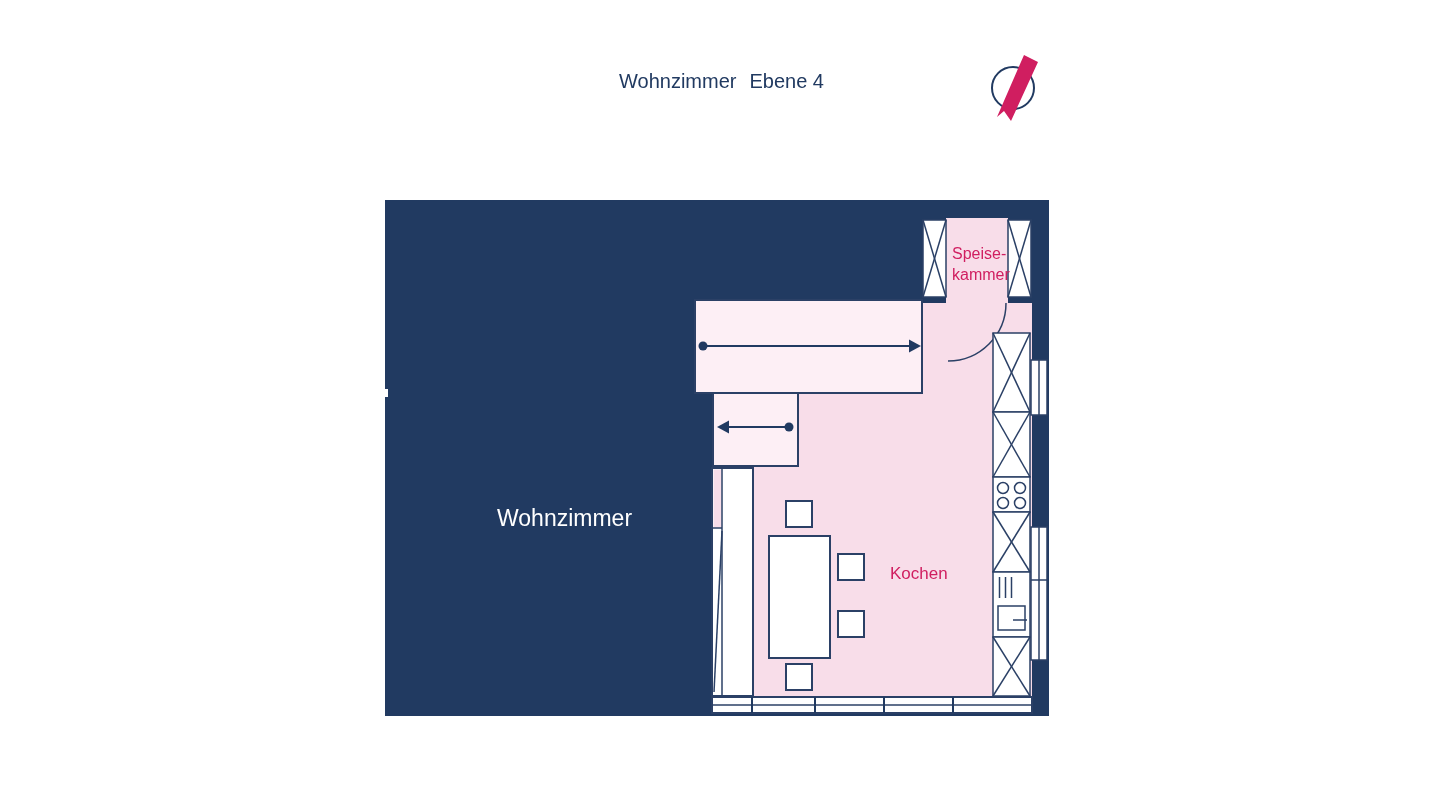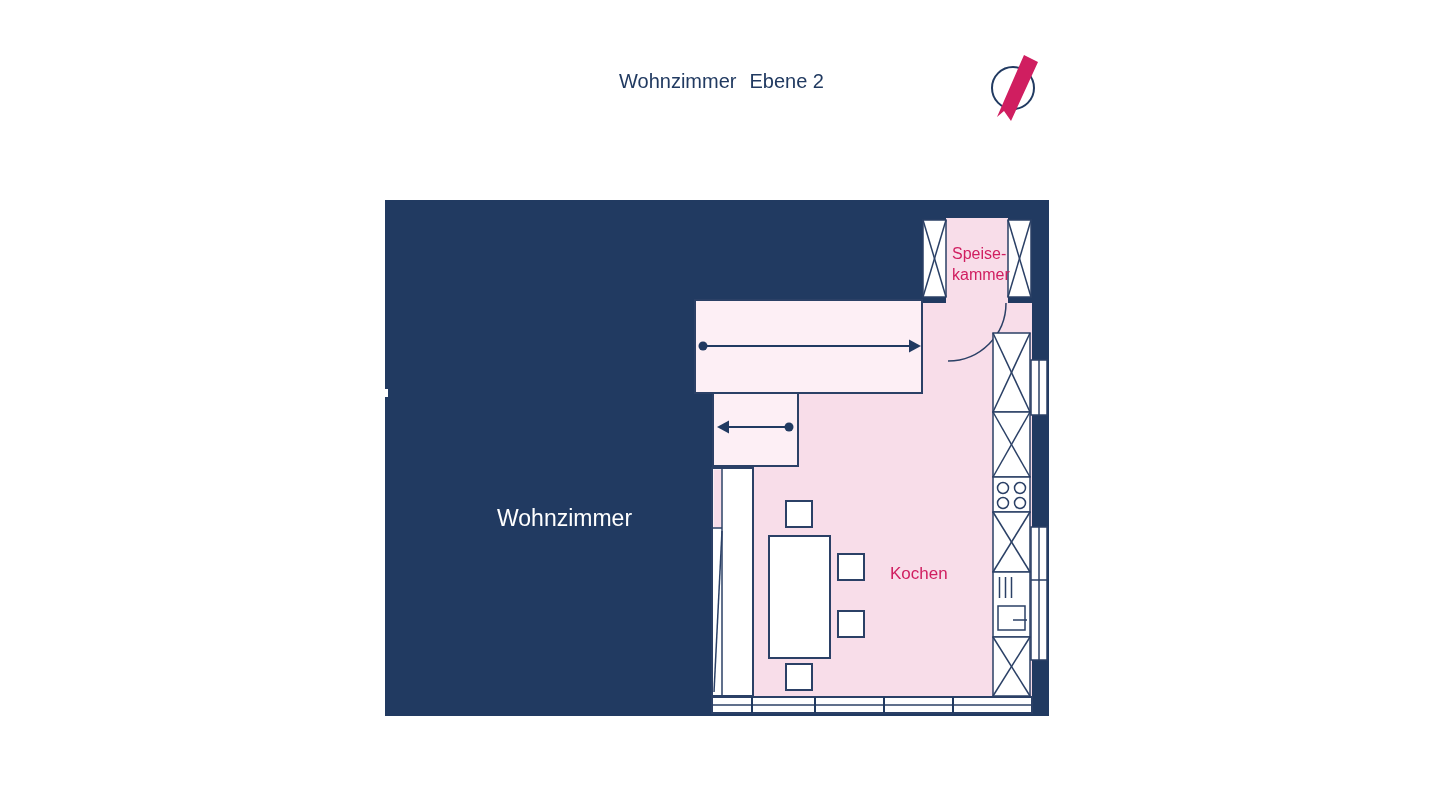--- a/index.html
+++ b/index.html
@@ -41,21 +41,21 @@
   text{font-family:"Liberation Sans", sans-serif;}
   .label-living{fill:#ffffff;font-size:23px;}
   .label-kitchen{fill:var(--accent);font-size:17px;}
   .label-pantry{fill:var(--accent);font-size:16px;}
 </style>
 </head>
 <body>
 
 <div class="page-title">
   <span>Wohnzimmer</span>
-  <span>Ebene 2</span>
+  <span>Ebene 4</span>
 </div>
 
 <svg class="compass" width="80" height="85" viewBox="975 45 80 85" aria-hidden="true">
   <circle cx="1013" cy="88" r="21" class="compass-ring"></circle>
   <polygon points="1024,55 1038,62 1011,121 1004,111 997,117" class="compass-needle"></polygon>
 </svg>
 
 <svg class="plan" width="664" height="516" viewBox="385 200 664 516">
 
   <rect x="385" y="200" width="664" height="516" class="navy-fill"></rect>

